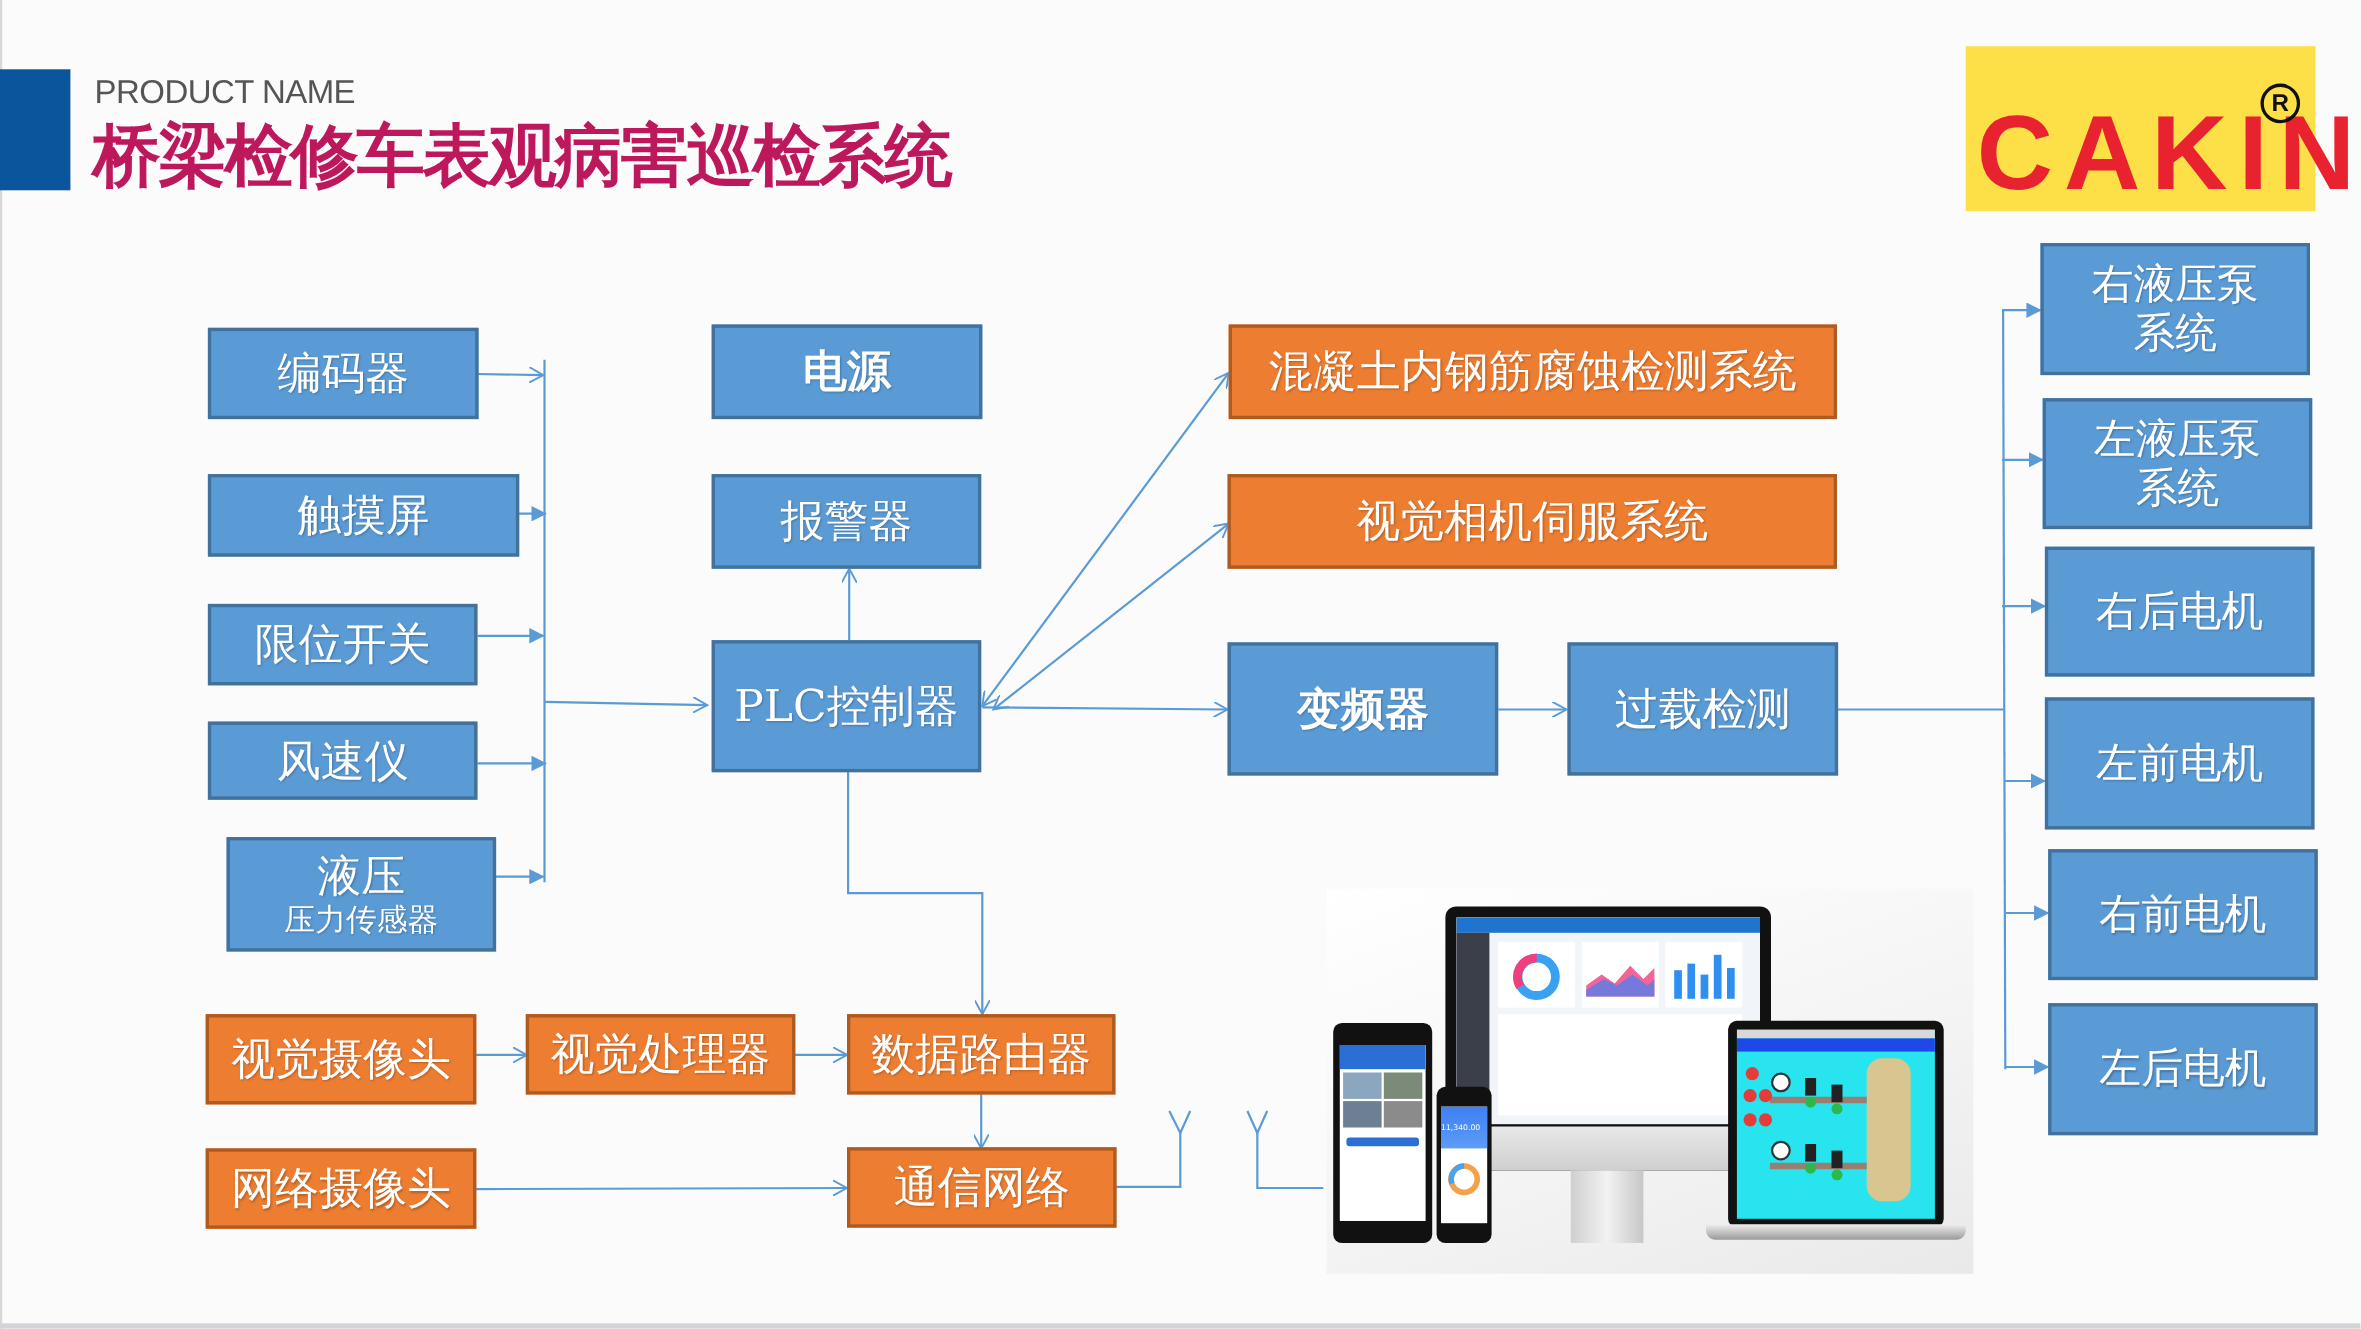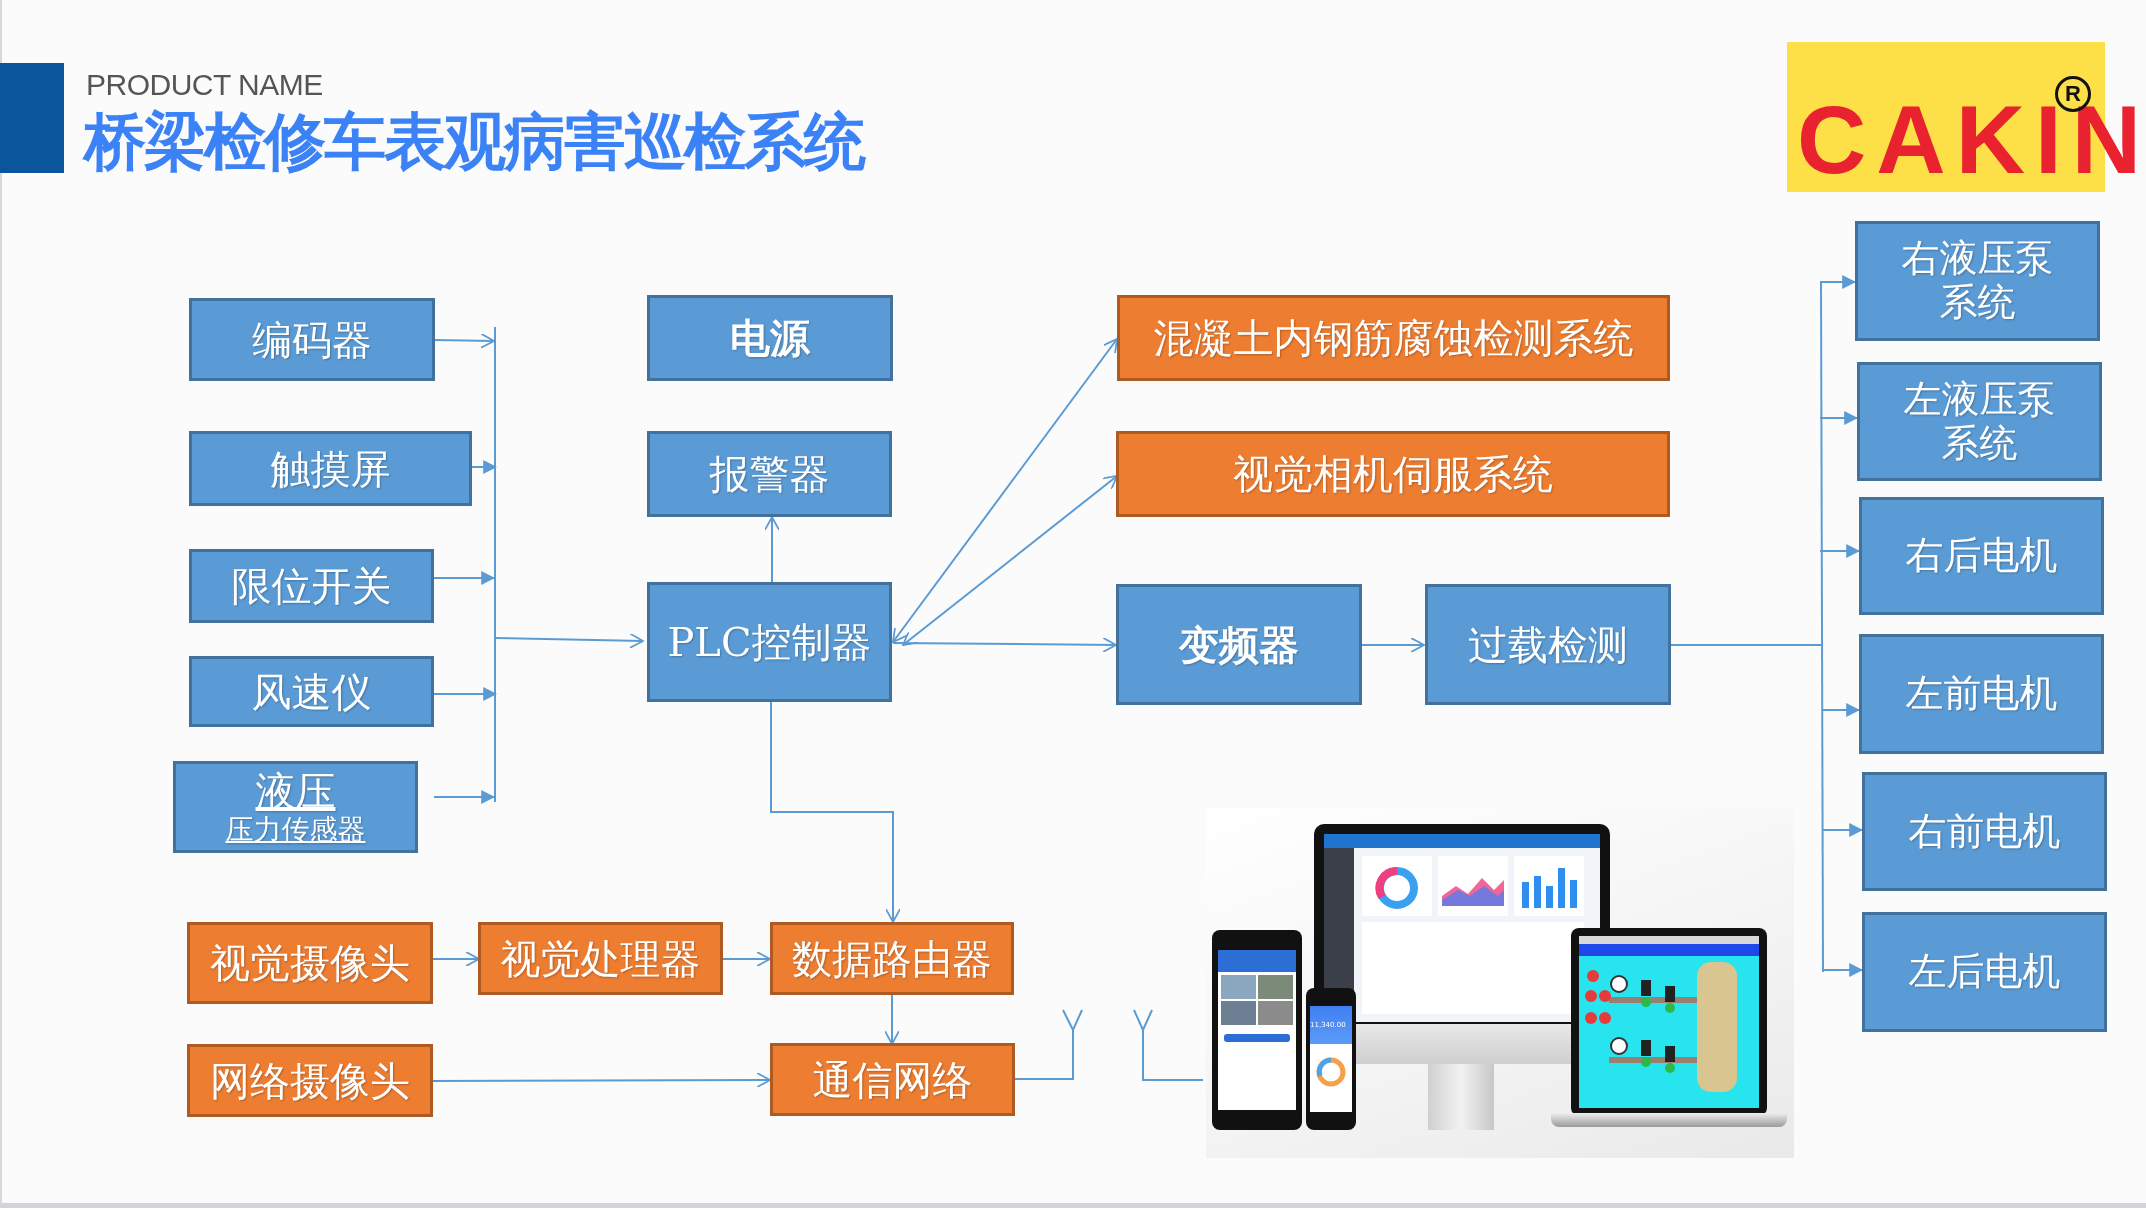--- a/index.html
+++ b/index.html
@@ -4,21 +4,21 @@
 <style>
   html, body { margin:0; padding:0; }
   body { width:2146px; height:1208px; background:#fbfbfb; position:relative; overflow:hidden;
          font-family:"DejaVu Serif","Liberation Serif",serif; }
   .edge-bottom { position:absolute; left:0; right:0; top:1203px; height:5px; background:#d3d3d8; }
   .edge-left { position:absolute; left:0; top:0; bottom:0; width:2px; background:#d8d8d8; }
   .accent-bar { position:absolute; left:0; top:63px; width:64px; height:110px; background:#0a559b; }
   .subtitle { position:absolute; left:86px; top:68px; font-family:"Liberation Sans","DejaVu Sans",sans-serif;
               font-size:30px; color:#555; letter-spacing:-0.5px; }
   .title { position:absolute; left:84px; top:100px; font-family:"DejaVu Sans","Liberation Sans",sans-serif;
-           font-size:62px; font-weight:bold; color:#3b82f6; letter-spacing:-2px; }
+           font-size:62px; font-weight:bold; color:#be185d; letter-spacing:-2px; }
   .logo { position:absolute; left:1787px; top:42px; width:318px; height:150px; background:#fde047; }
   .logo-text { position:absolute; left:10px; top:50px; font-family:"Liberation Sans","DejaVu Sans",sans-serif;
                font-size:96px; font-weight:bold; color:#e8222f; letter-spacing:10px; line-height:1; }
   .logo-reg { position:absolute; left:268px; top:34px; width:30px; height:30px; border:3px solid #111; border-radius:50%;
               font-family:"Liberation Sans",sans-serif; font-size:22px; font-weight:bold; color:#111;
               text-align:center; line-height:30px; box-sizing:content-box; }
   .box { position:absolute; box-sizing:border-box; display:flex; flex-direction:column; align-items:center;
          justify-content:center; color:#fff; text-align:center; line-height:1.15;
          text-shadow:1px 1px 2px rgba(0,0,0,0.25); }
   .blue { background:#5b9bd5; border:3px solid #41719c; }
@@ -117,21 +117,21 @@
 </div>
 <div class="box blue fs40" style="left:189px;top:431px;width:283px;height:75px;">
   <span>触摸屏</span>
 </div>
 <div class="box blue fs40" style="left:189px;top:549px;width:245px;height:74px;">
   <span>限位开关</span>
 </div>
 <div class="box blue fs40" style="left:189px;top:656px;width:245px;height:71px;">
   <span>风速仪</span>
 </div>
-<div class="box blue fs40" style="left:173px;top:761px;width:245px;height:92px;text-decoration:underline;">
+<div class="box blue fs40" style="left:206px;top:761px;width:245px;height:104px;">
   <span>液压</span>
   <span class="small">压力传感器</span>
 </div>
 
 <div class="box blue fs40" style="left:647px;top:295px;width:246px;height:86px;font-weight:bold;">
   <span>电源</span>
 </div>
 <div class="box blue fs40" style="left:647px;top:431px;width:245px;height:86px;">
   <span>报警器</span>
 </div>

